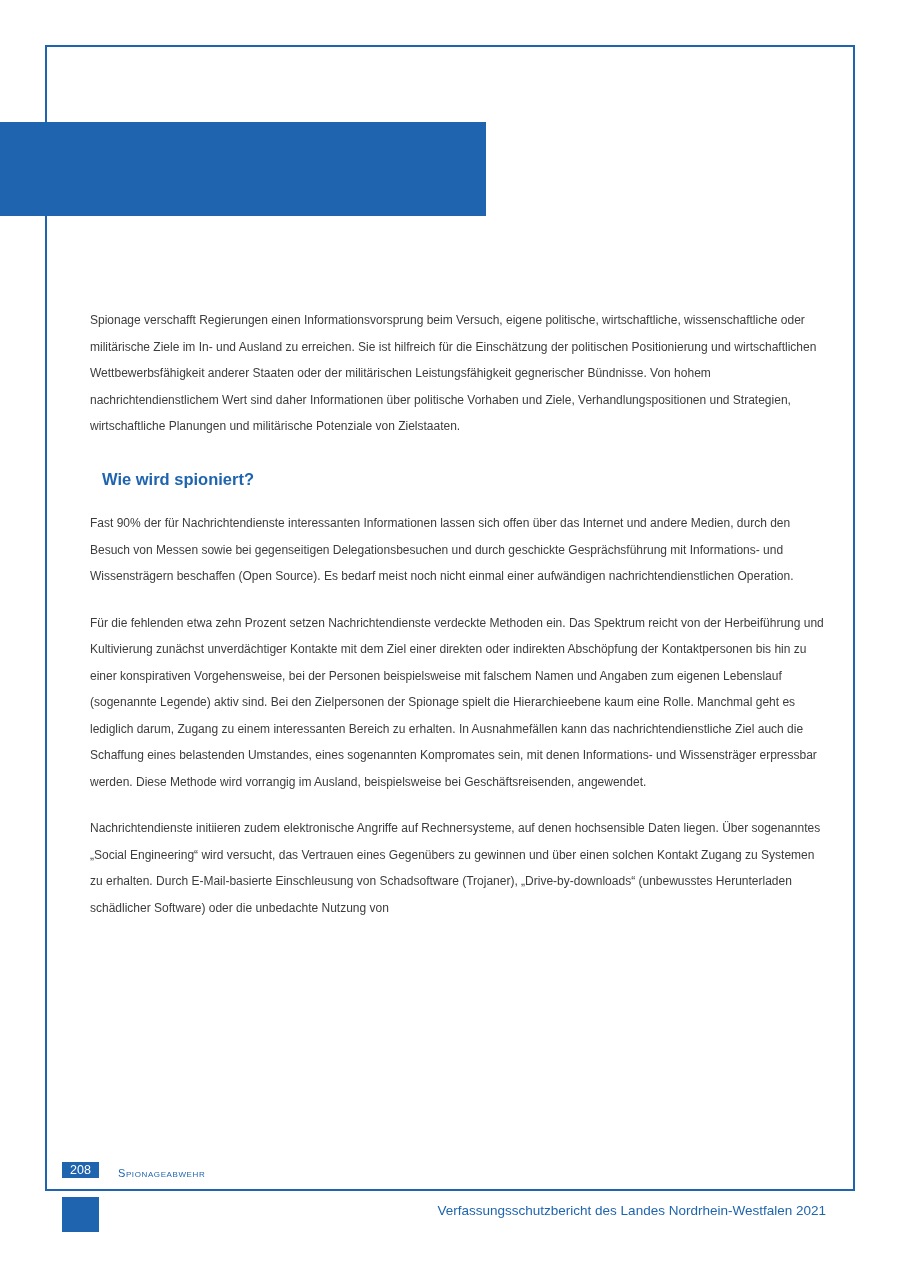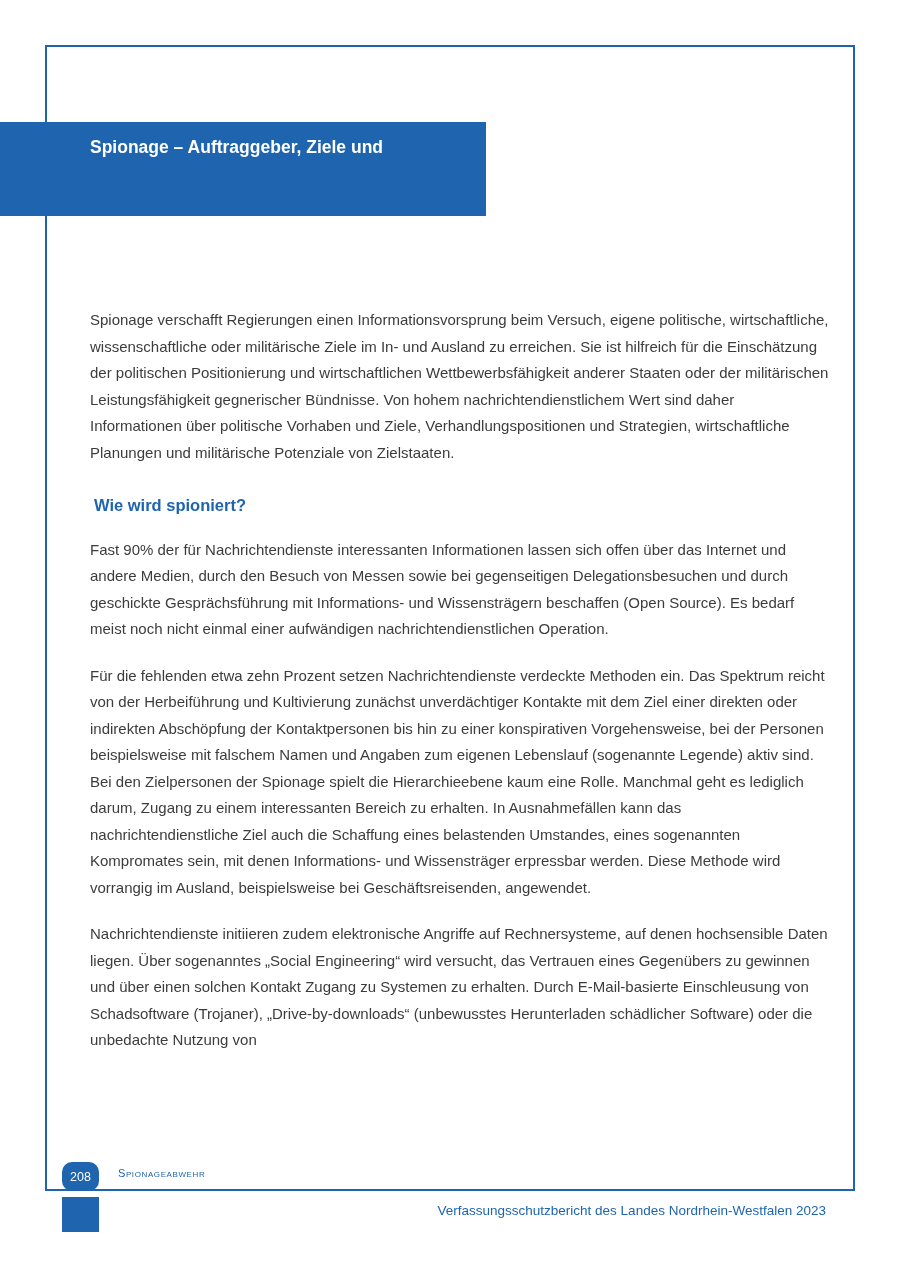--- a/index.html
+++ b/index.html
@@ -38,44 +38,43 @@
   }
   .banner-title .line { display: block; }
   .content {
     position: absolute;
     left: 90px; top: 307px;
     width: 740px;
     z-index: 2;
   }
   .para {
     margin: 0 0 20px 0;
-    font-size: 15px;
+    font-size: 12px;
     line-height: 26.5px;
     text-align: left;
     color: var(--text);
   }
   .subheading {
-    margin: 26px 0 18px 4px;
+    margin: 26px 0 18px 12px;
     font-size: 16.5px;
     line-height: 26.5px;
     font-weight: bold;
     color: var(--accent);
   }
   .page-number-tab {
     position: absolute;
     left: 62px; top: 1162px;
-    width: 37px; height: 29px;
+    width: 37px; height: 16px;
     background: var(--accent);
     color: #ffffff;
     font-size: 12.5px;
     display: flex;
     align-items: center;
     justify-content: center;
     z-index: 3;
-    border-radius: 10px;
   }
   .section-label {
     position: absolute;
     left: 118px; top: 1167px;
     font-variant: small-caps;
     font-size: 11px;
     letter-spacing: 0.6px;
     color: var(--accent);
     z-index: 3;
   }
@@ -98,32 +97,31 @@
 </style>
 </head>
 <body>
 
 <div class="page">
 
   <div class="frame"></div>
 
   <header class="banner">
     <h1 class="banner-title">
-      <span class="line">Spionage – Auftraggeber, Ziele und</span>
     </h1>
   </header>
 
   <main class="content">
     <p class="para">Spionage verschafft Regierungen einen Informationsvorsprung beim Versuch, eigene politische, wirtschaftliche, wissenschaftliche oder militärische Ziele im In- und Ausland zu erreichen. Sie ist hilfreich für die Einschätzung der politischen Positionierung und wirtschaftlichen Wettbewerbsfähigkeit anderer Staaten oder der militärischen Leistungsfähigkeit gegnerischer Bündnisse. Von hohem nachrichtendienstlichem Wert sind daher Informationen über politische Vorhaben und Ziele, Verhandlungspositionen und Strategien, wirtschaftliche Planungen und militärische Potenziale von Zielstaaten.</p>
     <h2 class="subheading">Wie wird spioniert?</h2>
     <p class="para">Fast 90% der für Nachrichtendienste interessanten Informationen lassen sich offen über das Internet und andere Medien, durch den Besuch von Messen sowie bei gegenseitigen Delegationsbesuchen und durch geschickte Gesprächsführung mit Informations- und Wissensträgern beschaffen (Open Source). Es bedarf meist noch nicht einmal einer aufwändigen nachrichtendienstlichen Operation.</p>
     <p class="para">Für die fehlenden etwa zehn Prozent setzen Nachrichtendienste verdeckte Methoden ein. Das Spektrum reicht von der Herbeiführung und Kultivierung zunächst unverdächtiger Kontakte mit dem Ziel einer direkten oder indirekten Abschöpfung der Kontaktpersonen bis hin zu einer konspirativen Vorgehensweise, bei der Personen beispielsweise mit falschem Namen und Angaben zum eigenen Lebenslauf (sogenannte Legende) aktiv sind. Bei den Zielpersonen der Spionage spielt die Hierarchieebene kaum eine Rolle. Manchmal geht es lediglich darum, Zugang zu einem interessanten Bereich zu erhalten. In Ausnahmefällen kann das nachrichtendienstliche Ziel auch die Schaffung eines belastenden Umstandes, eines sogenannten Kompromates sein, mit denen Informations- und Wissensträger erpressbar werden. Diese Methode wird vorrangig im Ausland, beispielsweise bei Geschäftsreisenden, angewendet.</p>
     <p class="para">Nachrichtendienste initiieren zudem elektronische Angriffe auf Rechnersysteme, auf denen hochsensible Daten liegen. Über sogenanntes „Social Engineering“ wird versucht, das Vertrauen eines Gegenübers zu gewinnen und über einen solchen Kontakt Zugang zu Systemen zu erhalten. Durch E-Mail-basierte Einschleusung von Schadsoftware (Trojaner), „Drive-by-downloads“ (unbewusstes Herunterladen schädlicher Software) oder die unbedachte Nutzung von</p>
   </main>
 
   <footer>
     <div class="page-number-tab">208</div>
     <div class="section-label">Spionageabwehr</div>
     <div class="corner-square"></div>
-    <div class="report-title">Verfassungsschutzbericht des Landes Nordrhein-Westfalen 2023</div>
+    <div class="report-title">Verfassungsschutzbericht des Landes Nordrhein-Westfalen 2021</div>
   </footer>
 
 </div>
 
 </body></html>

